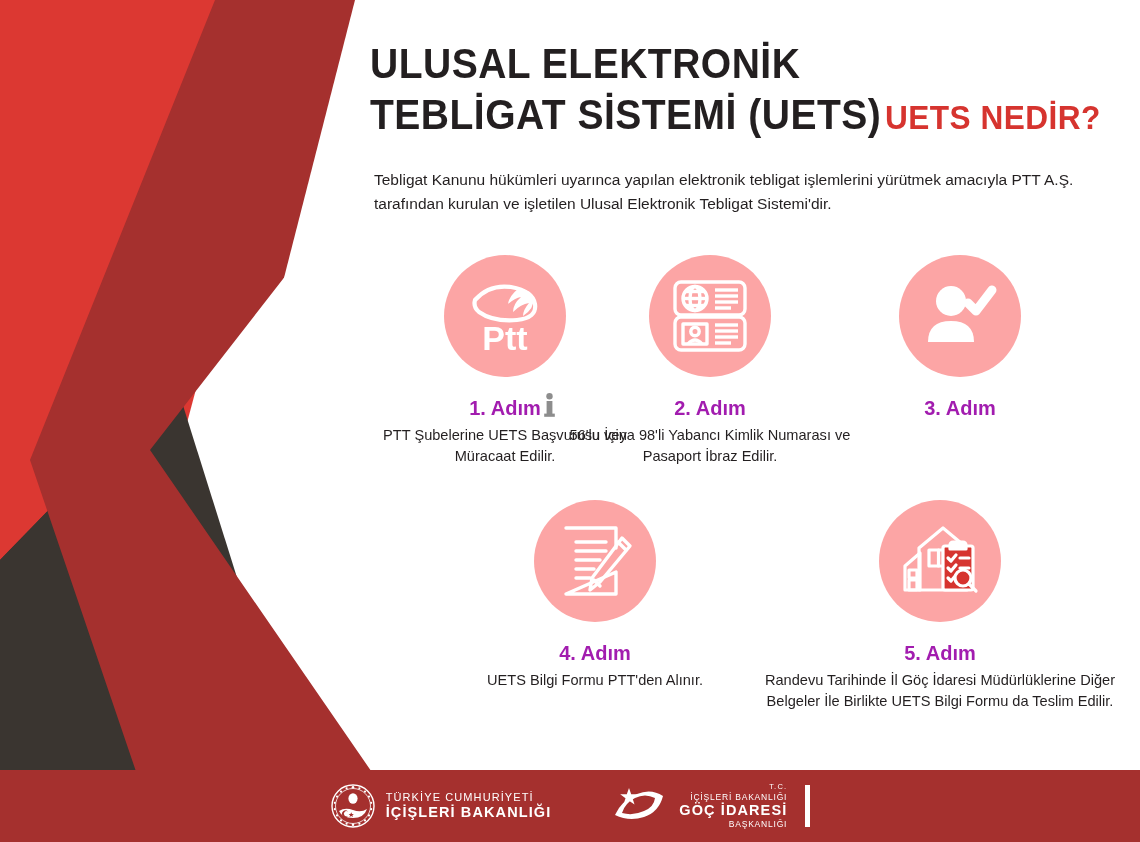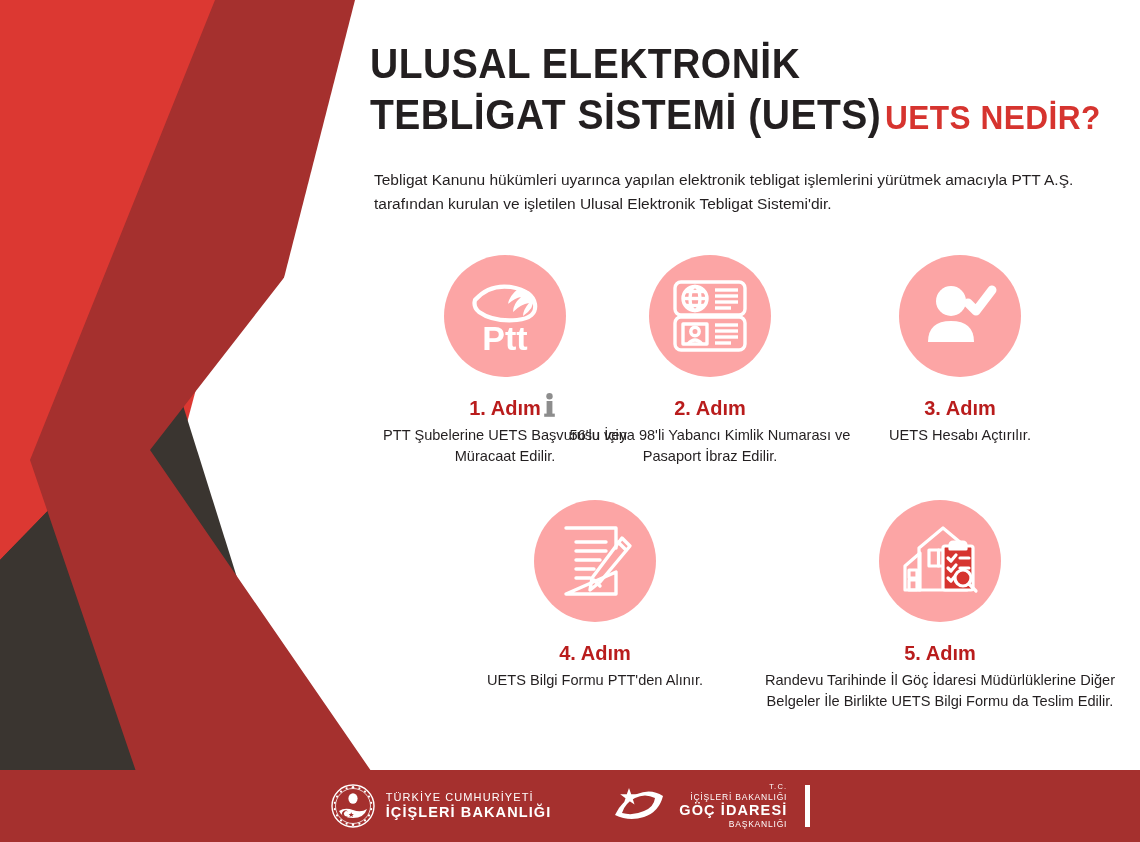--- a/index.html
+++ b/index.html
@@ -93,21 +93,21 @@
     background: #fca5a5;
     margin: 0 auto;
     display: flex;
     align-items: center;
     justify-content: center;
   }
   .step-title {
     margin-top: 20px;
     font-size: 20px;
     font-weight: 700;
-    color: #b91c1c;
+    color: #a21caf;
     position: relative;
   }
   .step-desc {
     margin-top: 5px;
     font-size: 14.6px;
     line-height: 1.45;
     color: #231f20;
   }
 
   #info-i-icon {
@@ -255,21 +255,20 @@
 
     <div class="step" style="left:460px; top:255px; width:280px;">
       <div class="step-circle">
         <svg width="80" height="80" viewBox="0 0 80 80">
           <circle cx="31" cy="25" r="15" fill="#ffffff"></circle>
           <path d="M8 66 q0 -21 23 -21 q23 0 23 21 Z" fill="#ffffff"></path>
           <path d="M48 27 L56 35 L72 14" fill="none" stroke="#ffffff" stroke-width="9" stroke-linecap="round" stroke-linejoin="round"></path>
         </svg>
       </div>
       <div class="step-title">3. Adım</div>
-      <div class="step-desc">UETS Hesabı Açtırılır.</div>
     </div>
 
     <div class="step" style="left:90px; top:500px; width:290px;">
       <div class="step-circle">
         <svg width="82" height="82" viewBox="0 0 82 82">
           <g fill="none" stroke="#ffffff" stroke-width="3.4" stroke-linejoin="round" stroke-linecap="round">
             <path d="M12 8 H62 V28 M62 52 V74 H12 Z"></path>
             <line x1="22" y1="22" x2="52" y2="22"></line>
             <line x1="22" y1="31" x2="52" y2="31"></line>
             <line x1="22" y1="40" x2="46" y2="40"></line>

